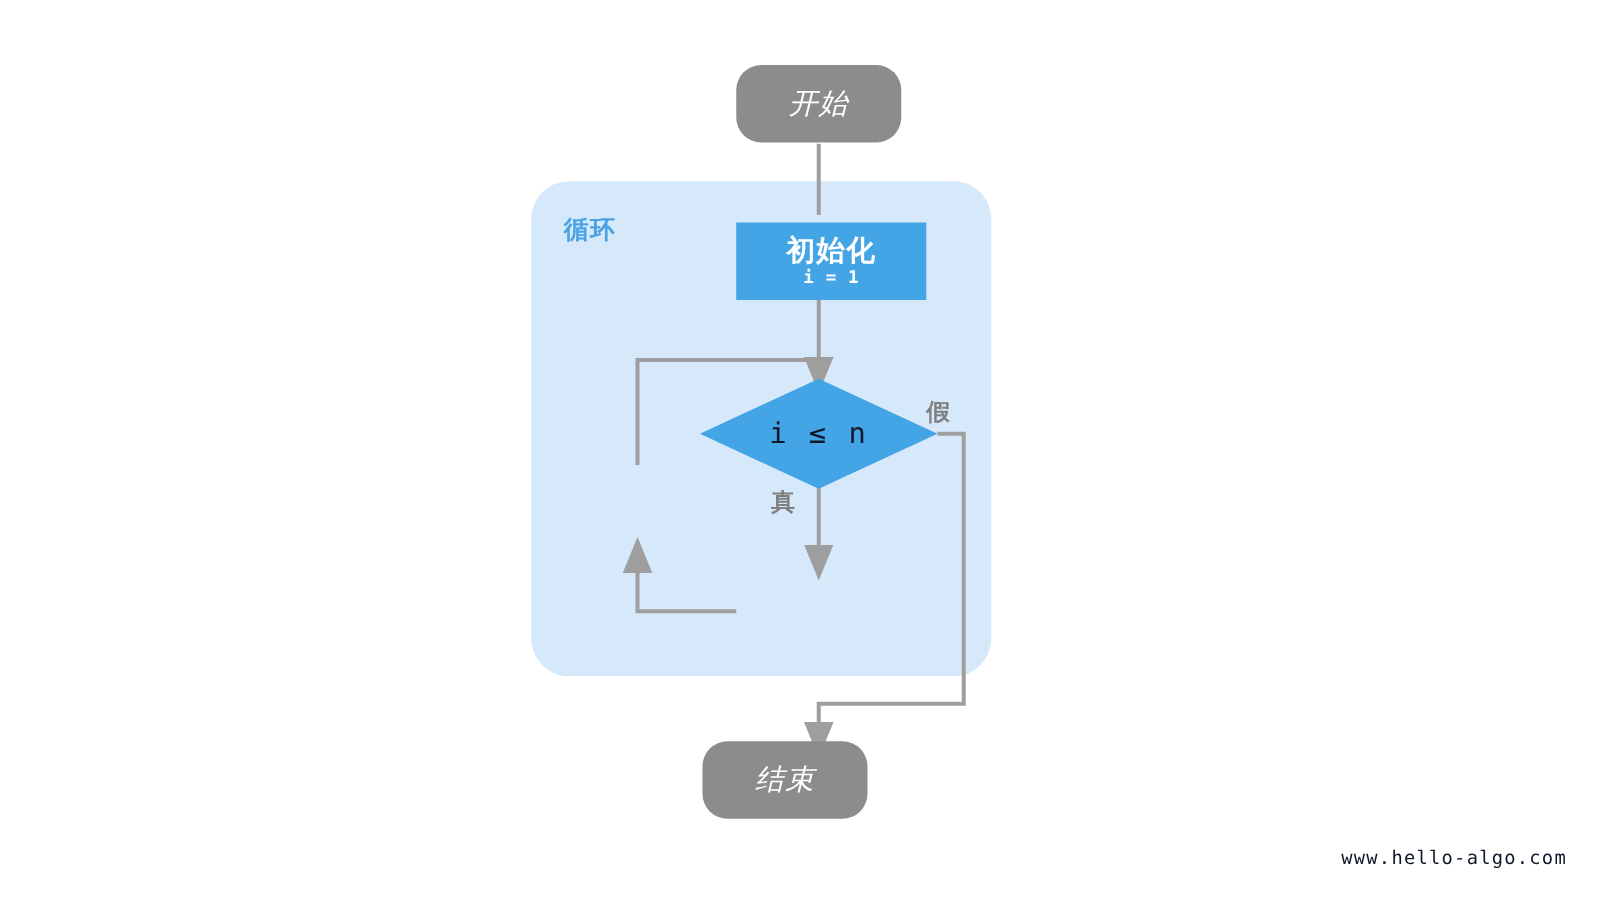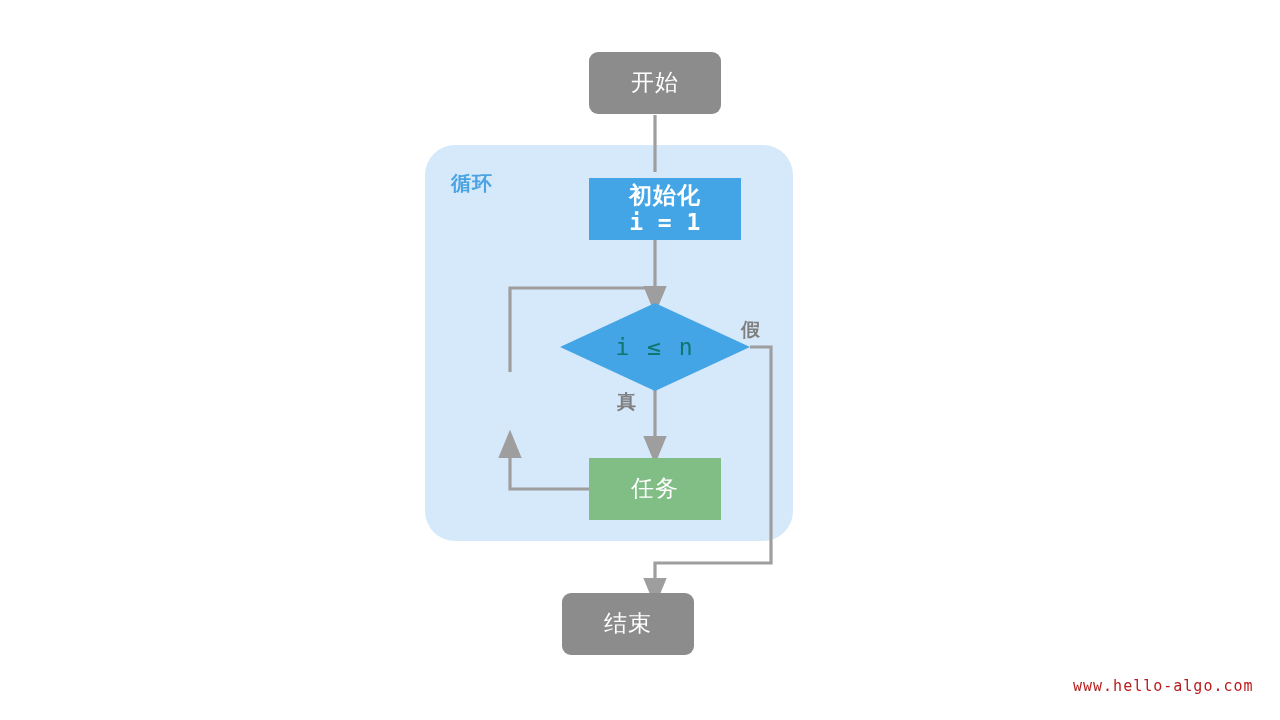--- a/index.html
+++ b/index.html
@@ -36,39 +36,40 @@
     box-sizing: border-box;
     line-height: 1.18;
   }
   .node .cn {
     font-family: "Liberation Sans", sans-serif;
     font-size: 23px;
     letter-spacing: 1px;
   }
   .node .code {
     font-family: "DejaVu Sans Mono", monospace;
-    font-size: 23px;
+    font-size: 14px;
     letter-spacing: 0.5px;
   }
   .terminal {
     background: #8c8c8c;
-    border-radius: 9px;
+    border-radius: 20px;
+    font-style: italic;
   }
   .process {
     background: #43a5e6;
   }
   .task {
     background: #81be85;
   }
   .diamond-label {
     position: absolute;
     display: flex;
     align-items: center;
     justify-content: center;
-    color: #0f766e;
+    color: #0f172a;
     font-family: "DejaVu Sans Mono", monospace;
     font-size: 23px;
     letter-spacing: 2px;
     pointer-events: none;
   }
   .container-box {
     position: absolute;
     background: #d6e9fa;
     border-radius: 30px;
   }
@@ -82,21 +83,21 @@
   }
   .edge-label {
     position: absolute;
     color: #7f7f7f;
     font-family: "Liberation Sans", sans-serif;
     font-size: 19px;
     font-weight: bold;
   }
   .watermark {
     position: absolute;
-    color: #b91c1c;
+    color: #0f172a;
     font-family: "DejaVu Sans Mono", monospace;
     font-size: 15px;
     letter-spacing: 1px;
   }
 </style>
 </head>
 <body>
 
 <div id="canvas">
 
@@ -136,23 +137,20 @@
   <div class="node process" style="left:589px; top:178px; width:152px; height:62px;font-weight:bold;">
     <span class="cn">初始化</span>
     <span class="code">i = 1</span>
   </div>
 
   <div class="diamond-label" style="left:575px; top:323px; width:160px; height:48px;">
     <span>i ≤ n</span>
   </div>
 
 
-  <div class="node task" style="left:589px; top:458px; width:132px; height:62px;">
-    <span class="cn">任务</span>
-  </div>
 
   <div class="node terminal" style="left:562px; top:593px; width:132px; height:62px;">
     <span class="cn">结束</span>
   </div>
 
   <div class="edge-label" style="left:617px; top:389px;">真</div>
 
   <div class="edge-label" style="left:741px; top:317px;">假</div>
 
   <div class="watermark" style="left:1073px; top:677px;">www.hello-algo.com</div>

